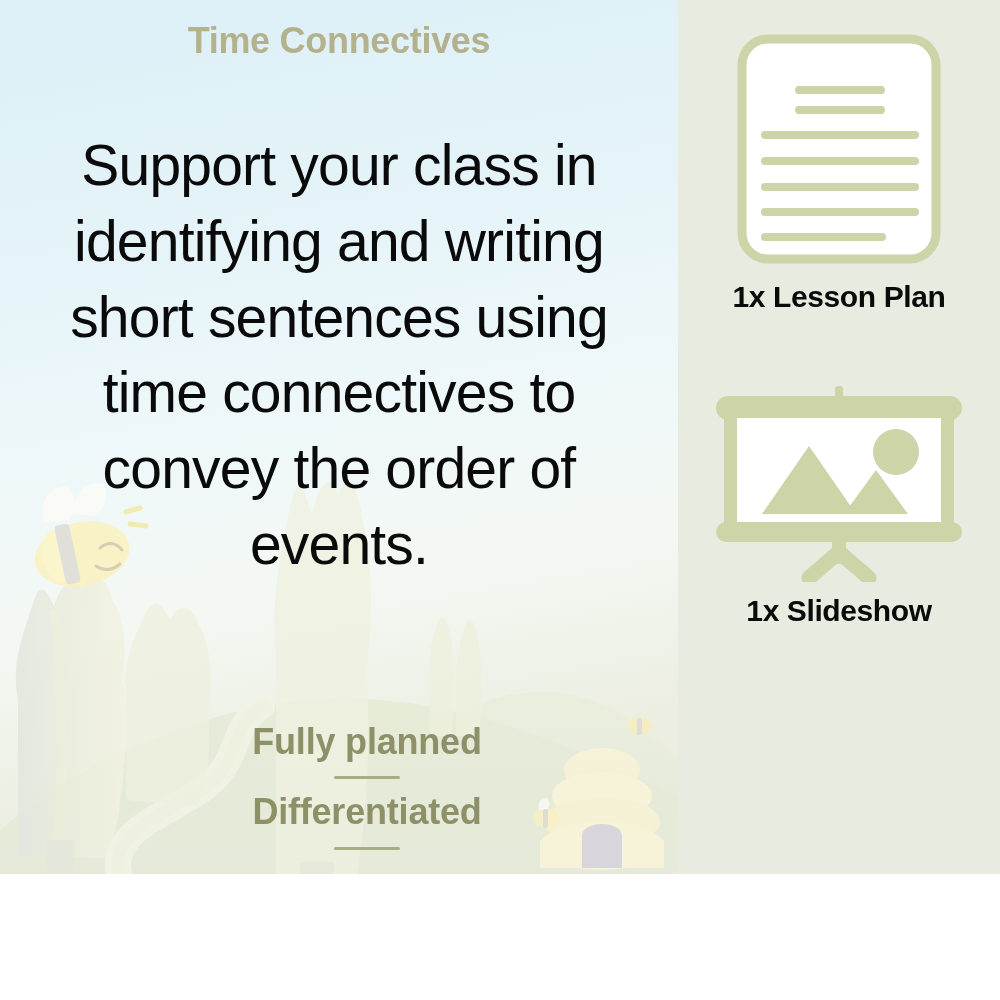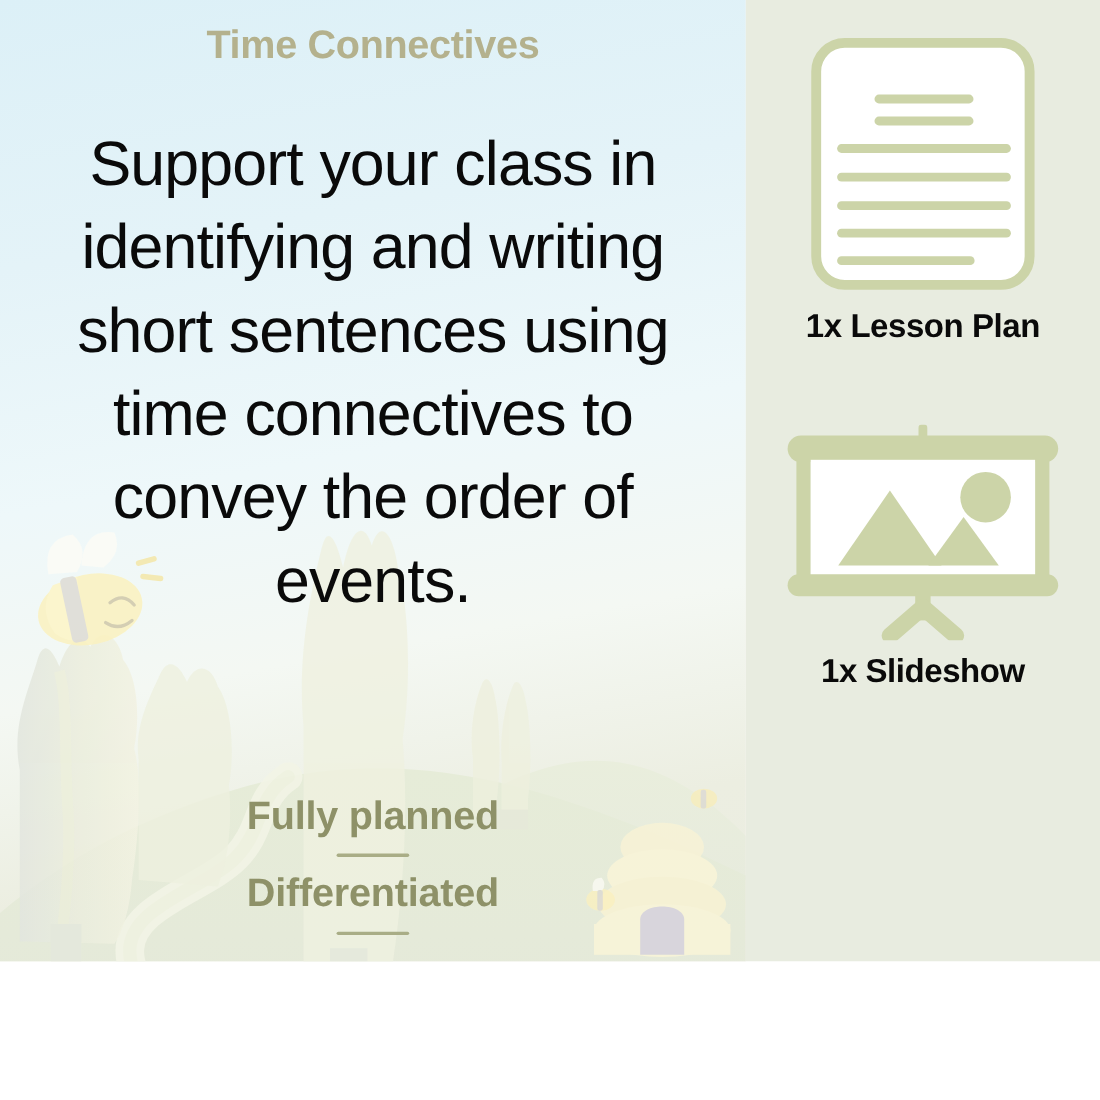--- a/index.html
+++ b/index.html
@@ -54,37 +54,38 @@
     width: 678px;
     text-align: center;
     font-size: 36px;
     font-weight: bold;
     letter-spacing: -0.3px;
     color: #b4b18d;
   }
 
   .lead-text {
     position: absolute;
-    top: 112px;
+    top: 128px;
     left: 44px;
     width: 590px;
     text-align: center;
     font-size: 57px;
     line-height: 1.33;
     font-weight: 400;
     color: #0a0a0a;
     letter-spacing: -0.8px;
   }
 
   .features {
     position: absolute;
     top: 722px;
     left: 0;
     width: 678px;
     text-align: center;
+    padding-left: 28px;
   }
   .feature-item {
     font-size: 36px;
     font-weight: bold;
     color: #8e9168;
     letter-spacing: -0.2px;
     line-height: 1.12;
   }
   .feature-rule {
     width: 66px;

